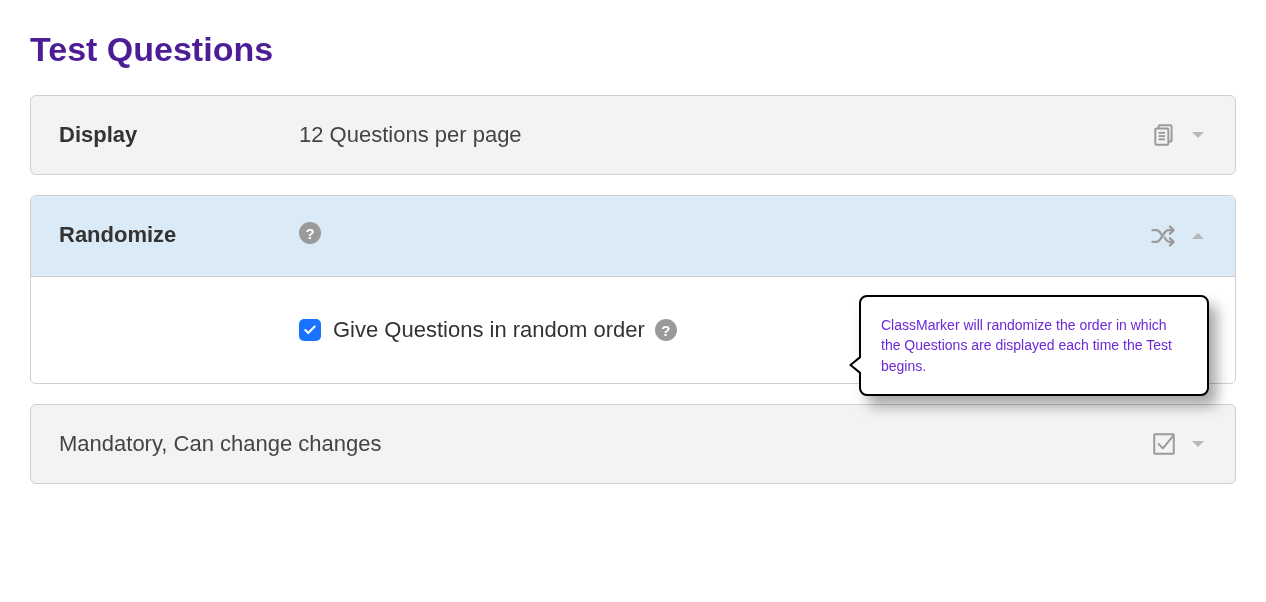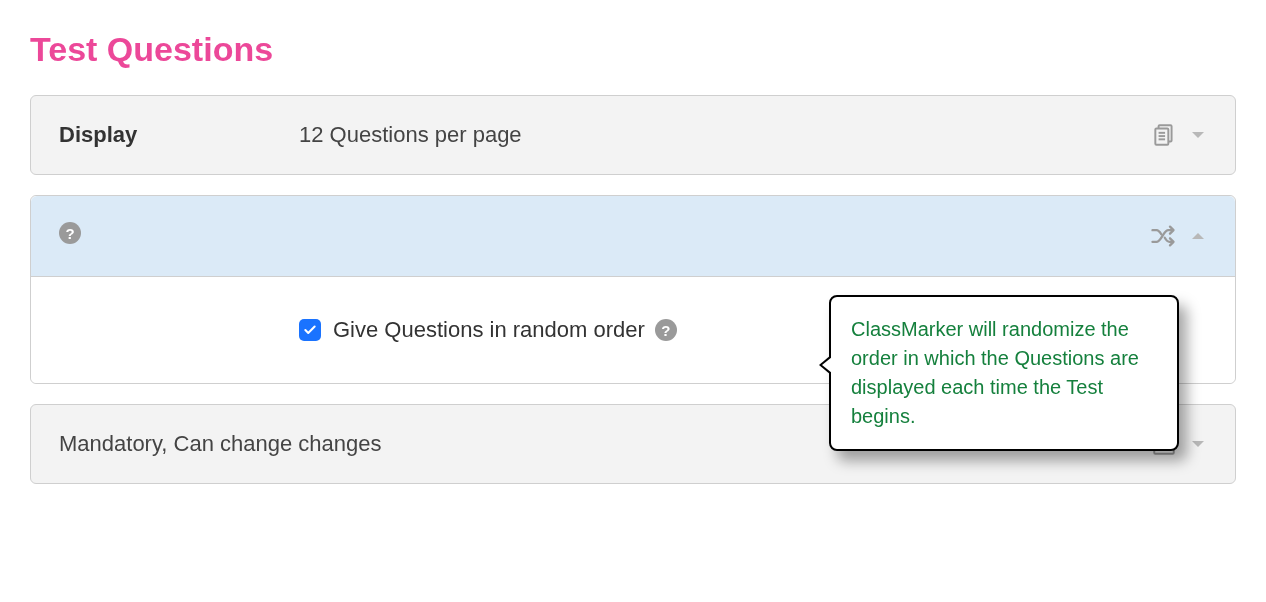--- a/index.html
+++ b/index.html
@@ -7,21 +7,21 @@
     margin: 0;
     padding: 30px;
     font-family: -apple-system, BlinkMacSystemFont, "Segoe UI", Helvetica, Arial, sans-serif;
     background: #fff;
     color: #333;
     width: 1266px;
   }
   h1.section-title {
     font-size: 34px;
     font-weight: 700;
-    color: #ec4899;
+    color: #4c1d95;
     margin: 0 0 26px 0;
   }
   .panel {
     border: 1px solid #cfcfcf;
     border-radius: 6px;
     background: #f3f3f3;
     margin-bottom: 20px;
     overflow: visible;
   }
   .panel-header {
@@ -92,30 +92,30 @@
     font-weight: 700;
     display: inline-flex;
     align-items: center;
     justify-content: center;
     cursor: pointer;
     flex-shrink: 0;
   }
   .help-inline { margin-left: 10px; }
   .tooltip {
     position: absolute;
-    left: 798px;
+    left: 828px;
     top: -22px;
     width: 350px;
     background: #fff;
     border: 2px solid #000;
     border-radius: 8px;
     padding: 18px 20px;
-    font-size: 20px;
+    font-size: 14px;
     line-height: 1.45;
-    color: #15803d;
+    color: #6d28d9;
     box-shadow: 8px 10px 14px rgba(0,0,0,0.35);
     z-index: 10;
   }
   .tooltip::before {
     content: "";
     position: absolute;
     left: -12px;
     top: 58px;
     width: 0;
     height: 0;
@@ -159,20 +159,21 @@
         <svg class="icon-svg" width="18" height="18" viewBox="0 0 24 24" fill="#b8b8b8">
           <path d="M4 8 L12 16 L20 8 Z"></path>
         </svg>
       </span>
     </div>
   </div>
 </div>
 
 <div class="panel" style="background:transparent;">
   <div class="panel-header" style="background:#dbeaf7; border-top-left-radius:6px; border-top-right-radius:6px;">
+    <div class="panel-label">Randomize</div>
     <div class="panel-value">
       <span class="help-circle">?</span>
     </div>
     <div class="panel-controls">
       <span>
         <svg class="icon-svg" width="28" height="28" viewBox="0 0 24 24" fill="none" stroke="#9a9a9a" stroke-width="2" stroke-linecap="round" stroke-linejoin="round">
           <path d="M3 7h3.5c1.5 0 2.5 1 4 3.5"></path>
           <path d="M3 17h3.5c2 0 3-2 5-5s3-5 5-5H20"></path>
           <path d="M13.5 13.5c1.5 2.5 2.5 3.5 4 3.5H20"></path>
           <polyline points="18 4 21 7 18 10"></polyline>

